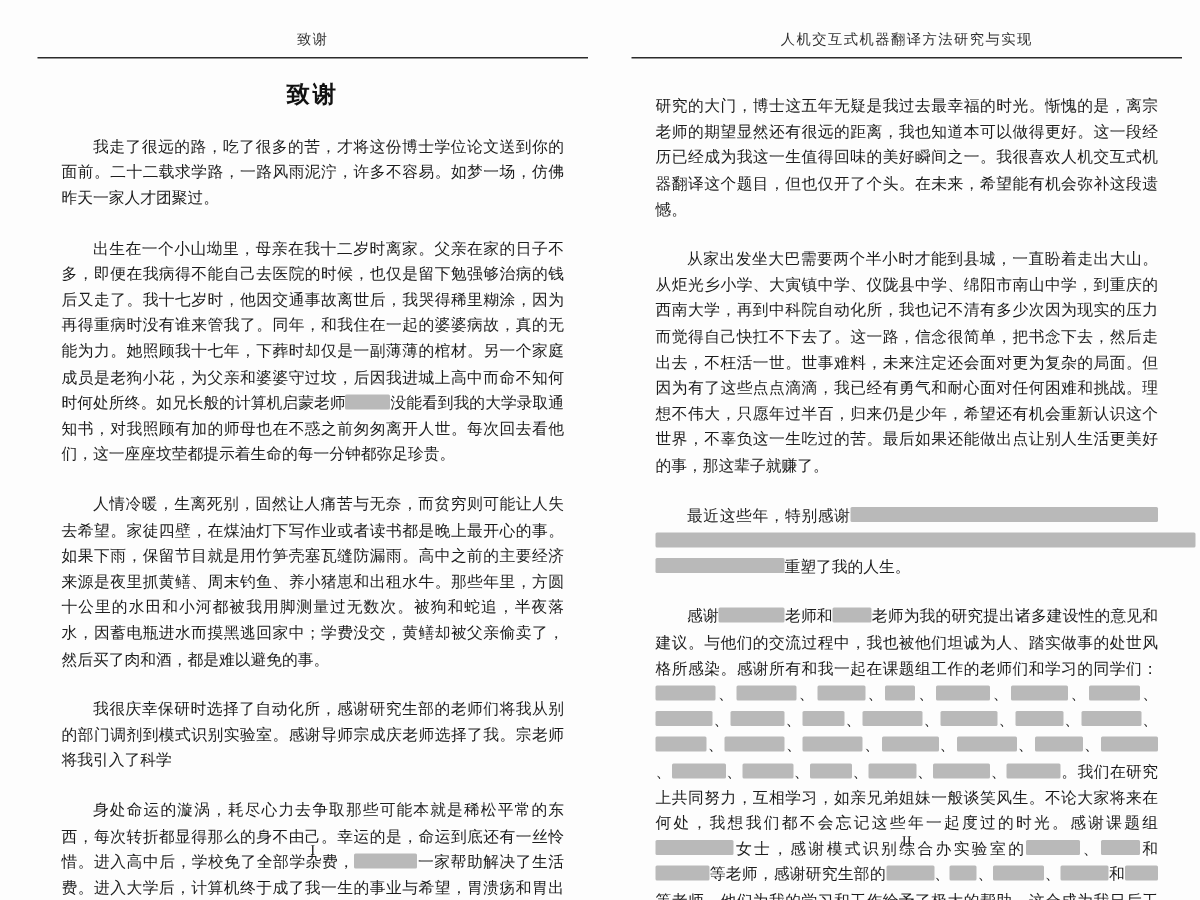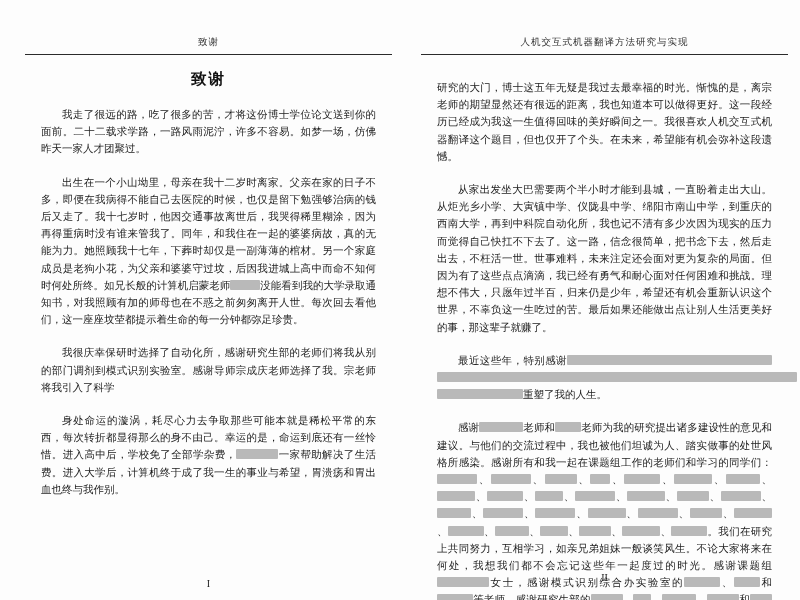--- a/index.html
+++ b/index.html
@@ -10,21 +10,21 @@
   }
   .canvas {
     position: relative;
     width: 800px;
     height: 600px;
     background: #fdfdfd;
     overflow: hidden;
   }
   .page {
     position: absolute;
-    top: 16px;
+    top: 0;
     height: 430px;
     background: transparent;
   }
   #page-left  { left: 25px;  width: 367px; }
   #page-right { left: 421px; width: 367px; }
   .page-header {
     margin-top: 20px;
     text-align: center;
     font-size: 9.5px;
     letter-spacing: 1px;
@@ -74,20 +74,21 @@
 <div class="canvas">
 
   <div class="page" id="page-left">
     <div class="page-header">
       <span>致谢</span>
     </div>
     <h1 class="page-title">致谢</h1>
     <div class="page-body" id="left-body">
         <p class="para indent">我走了很远的路，吃了很多的苦，才将这份博士学位论文送到你的面前。二十二载求学路，一路风雨泥泞，许多不容易。如梦一场，仿佛昨天一家人才团聚过。</p>
         <p class="para indent">出生在一个小山坳里，母亲在我十二岁时离家。父亲在家的日子不多，即便在我病得不能自己去医院的时候，也仅是留下勉强够治病的钱后又走了。我十七岁时，他因交通事故离世后，我哭得稀里糊涂，因为再得重病时没有谁来管我了。同年，和我住在一起的婆婆病故，真的无能为力。她照顾我十七年，下葬时却仅是一副薄薄的棺材。另一个家庭成员是老狗小花，为父亲和婆婆守过坟，后因我进城上高中而命不知何时何处所终。如兄长般的计算机启蒙老师<span class="redact" style="width: 30px; background: rgb(185, 185, 185);"></span>没能看到我的大学录取通知书，对我照顾有加的师母也在不惑之前匆匆离开人世。每次回去看他们，这一座座坟茔都提示着生命的每一分钟都弥足珍贵。</p>
+        <p class="para indent">人情冷暖，生离死别，固然让人痛苦与无奈，而贫穷则可能让人失去希望。家徒四壁，在煤油灯下写作业或者读书都是晚上最开心的事。如果下雨，保留节目就是用竹笋壳塞瓦缝防漏雨。高中之前的主要经济来源是夜里抓黄鳝、周末钓鱼、养小猪崽和出租水牛。那些年里，方圆十公里的水田和小河都被我用脚测量过无数次。被狗和蛇追，半夜落水，因蓄电瓶进水而摸黑逃回家中；学费没交，黄鳝却被父亲偷卖了，然后买了肉和酒，都是难以避免的事。</p>
         <p class="para indent">我很庆幸保研时选择了自动化所，感谢研究生部的老师们将我从别的部门调剂到模式识别实验室。感谢导师宗成庆老师选择了我。宗老师将我引入了科学</p>
         <p class="para indent">身处命运的漩涡，耗尽心力去争取那些可能本就是稀松平常的东西，每次转折都显得那么的身不由己。幸运的是，命运到底还有一丝怜惜。进入高中后，学校免了全部学杂费，<span class="redact" style="width: 42px; background: rgb(185, 185, 185);"></span>一家帮助解决了生活费。进入大学后，计算机终于成了我一生的事业与希望，胃溃疡和胃出血也终与我作别。</p>
       </div>
     <div class="page-number">I</div>
   </div>
 
   <div class="page" id="page-right">
     <div class="page-header">
       <span>人机交互式机器翻译方法研究与实现</span>
     </div>

